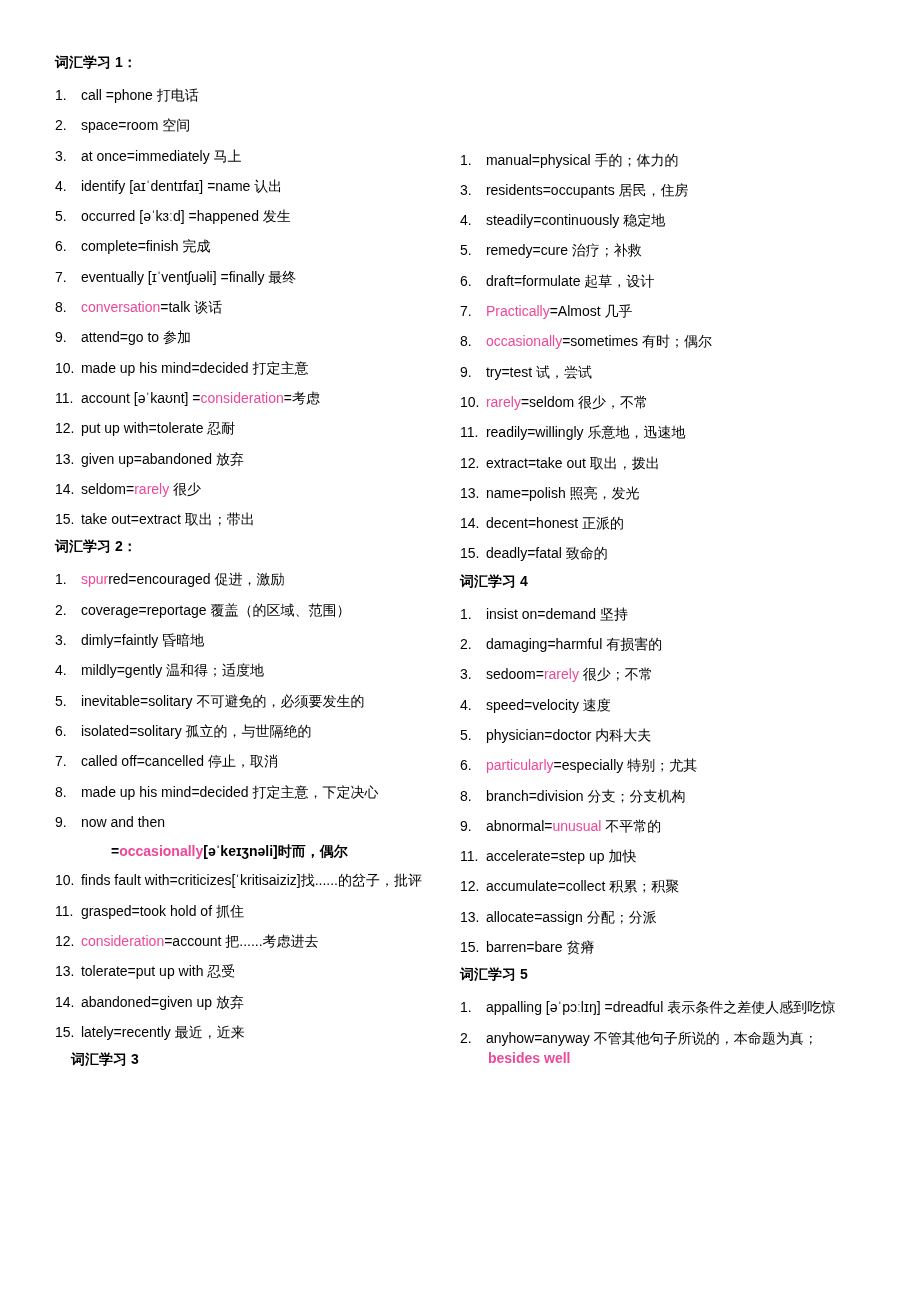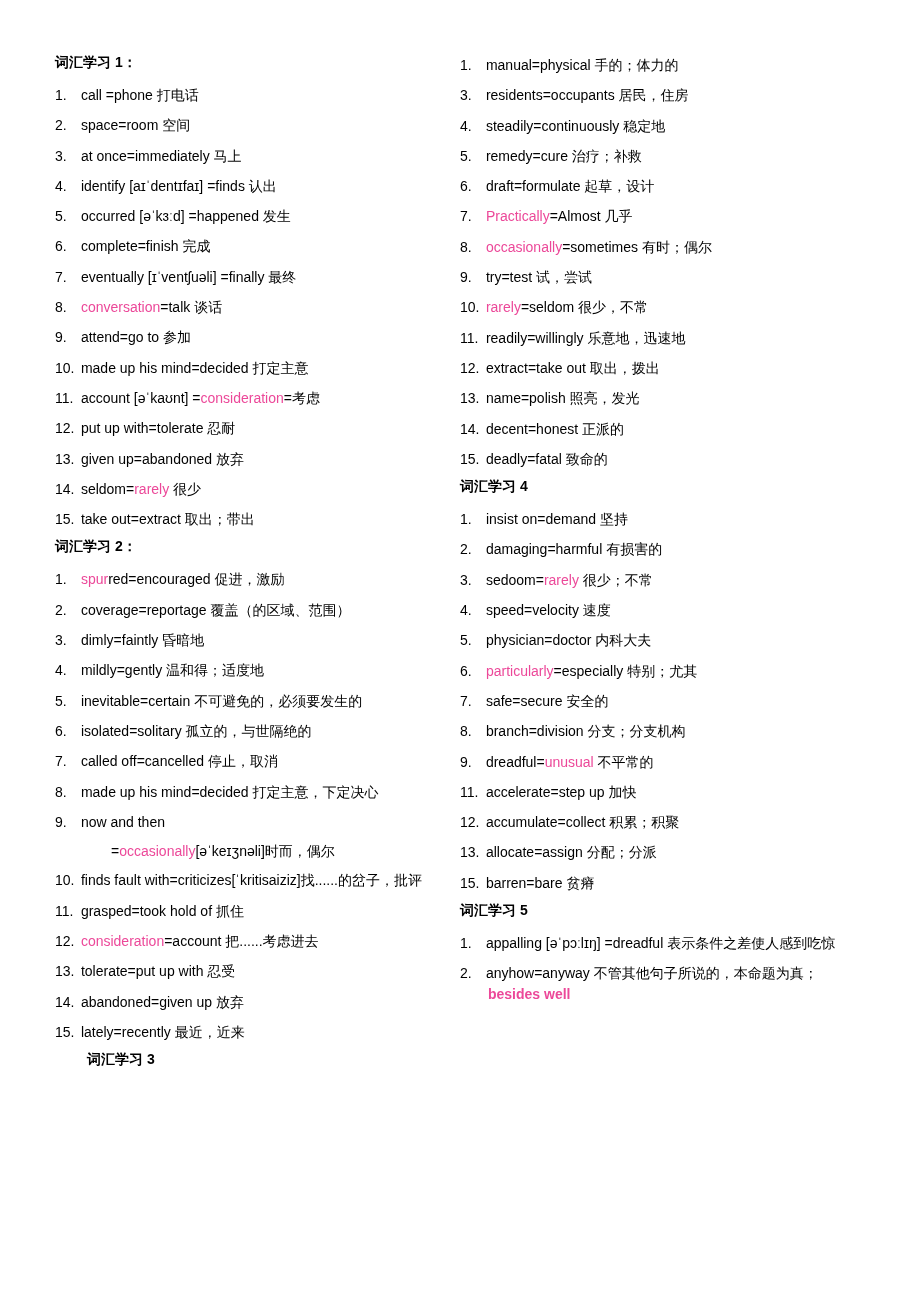--- a/index.html
+++ b/index.html
@@ -7,31 +7,32 @@
     font-size: 14px;
     color: #000;
     margin: 0;
     padding: 50px 55px;
     width: 920px;
     box-sizing: border-box;
     background: #fff;
   }
   .columns {
     display: flex;
+    align-items: flex-end;
   }
   .col {
     flex: 1;
     min-width: 0;
   }
   .section-title {
     font-weight: bold;
     margin: 4px 0 8px 0;
   }
   .section-title.indent {
-    margin-left: 32px;
+    margin-left: 16px;
   }
   ol.vocab {
     list-style: none;
     padding: 0;
     margin: 0 0 4px 0;
   }
   ol.vocab li {
     padding: 5px 0 5px 28px;
     text-indent: -28px;
     line-height: 1.45;
@@ -40,54 +41,55 @@
     display: inline-block;
     min-width: 22px;
     text-indent: 0;
   }
   .link { color: #ec4899; }
   .bold { font-weight: bold; }
   .sub-line {
     padding: 4px 0 4px 56px;
     text-indent: 0;
     line-height: 1.45;
+    font-weight: bold;
   }
 </style>
 </head>
 <body>
 
 <div class="columns">
 
   <div class="col">
     <div class="section-title">词汇学习 1：</div>
     <ol class="vocab">
         <li><span class="num">1.</span> <span>call =phone  打电话</span></li>
         <li><span class="num">2.</span> <span>space=room 空间</span></li>
         <li><span class="num">3.</span> <span>at once=immediately  马上</span></li>
-        <li><span class="num">4.</span> <span>identify [aɪˈdentɪfaɪ] =finds 认出</span></li>
+        <li><span class="num">4.</span> <span>identify [aɪˈdentɪfaɪ] =name 认出</span></li>
         <li><span class="num">5.</span> <span>occurred [əˈkɜːd] =happened 发生</span></li>
         <li><span class="num">6.</span> <span>complete=finish 完成</span></li>
         <li><span class="num">7.</span> <span>eventually [ɪˈventʃuəli] =finally 最终</span></li>
         <li><span class="num">8.</span> <span class="link">conversation</span><span>=talk 谈话</span></li>
         <li><span class="num">9.</span> <span>attend=go to 参加</span></li>
         <li><span class="num">10.</span> <span>made up his mind=decided 打定主意</span></li>
         <li><span class="num">11.</span> <span>account [əˈkaʊnt] =</span><span class="link">consideration</span><span>=考虑</span></li>
         <li><span class="num">12.</span> <span>put up with=tolerate 忍耐</span></li>
         <li><span class="num">13.</span> <span>given up=abandoned 放弃</span></li>
         <li><span class="num">14.</span> <span>seldom=</span><span class="link">rarely</span><span> 很少</span></li>
         <li><span class="num">15.</span> <span>take out=extract 取出；带出</span></li>
       </ol>
 
     <div class="section-title">词汇学习 2：</div>
     <ol class="vocab">
         <li><span class="num">1.</span> <span class="link">spur</span><span>red=encouraged 促进，激励</span></li>
         <li><span class="num">2.</span> <span>coverage=reportage 覆盖（的区域、范围）</span></li>
         <li><span class="num">3.</span> <span>dimly=faintly 昏暗地</span></li>
         <li><span class="num">4.</span> <span>mildly=gently 温和得；适度地</span></li>
-        <li><span class="num">5.</span> <span>inevitable=certain 不可避免的，必须要发生的</span></li>
+        <li><span class="num">5.</span> <span>inevitable=solitary 不可避免的，必须要发生的</span></li>
         <li><span class="num">6.</span> <span>isolated=solitary 孤立的，与世隔绝的</span></li>
         <li><span class="num">7.</span> <span>called off=cancelled 停止，取消</span></li>
         <li><span class="num">8.</span> <span>made up his mind=decided 打定主意，下定决心</span></li>
         <li><span class="num">9.</span> <span>now and then</span></li>
         <div class="sub-line"><span>=</span><span class="link">occasionally</span><span>[əˈkeɪʒnəli]时而，偶尔</span></div>
         <li><span class="num">10.</span> <span>finds fault with=criticizes[ˈkritisaiziz]找......的岔子，批评</span></li>
         <li><span class="num">11.</span> <span>grasped=took hold of 抓住</span></li>
         <li><span class="num">12.</span> <span class="link">consideration</span><span>=account 把......考虑进去</span></li>
         <li><span class="num">13.</span> <span>tolerate=put up with 忍受</span></li>
         <li><span class="num">14.</span> <span>abandoned=given up 放弃</span></li>
@@ -116,23 +118,22 @@
       </ol>
 
     <div class="section-title">词汇学习 4</div>
     <ol class="vocab">
         <li><span class="num">1.</span> <span>insist on=demand 坚持</span></li>
         <li><span class="num">2.</span> <span>damaging=harmful 有损害的</span></li>
         <li><span class="num">3.</span> <span>sedoom=</span><span class="link">rarely</span><span> 很少；不常</span></li>
         <li><span class="num">4.</span> <span>speed=velocity 速度</span></li>
         <li><span class="num">5.</span> <span>physician=doctor 内科大夫</span></li>
         <li><span class="num">6.</span> <span class="link">particularly</span><span>=especially 特别；尤其</span></li>
-        <li><span class="num">7.</span> <span>safe=secure 安全的</span></li>
         <li><span class="num">8.</span> <span>branch=division 分支；分支机构</span></li>
-        <li><span class="num">9.</span> <span>dreadful=</span><span class="link">unusual</span><span> 不平常的</span></li>
+        <li><span class="num">9.</span> <span>abnormal=</span><span class="link">unusual</span><span> 不平常的</span></li>
         <li><span class="num">11.</span> <span>accelerate=step up 加快</span></li>
         <li><span class="num">12.</span> <span>accumulate=collect 积累；积聚</span></li>
         <li><span class="num">13.</span> <span>allocate=assign 分配；分派</span></li>
         <li><span class="num">15.</span> <span>barren=bare 贫瘠</span></li>
       </ol>
 
     <div class="section-title">词汇学习 5</div>
     <ol class="vocab">
         <li><span class="num">1.</span> <span>appalling [əˈpɔːlɪŋ] =dreadful 表示条件之差使人感到吃惊</span></li>
         <li><span class="num">2.</span> <span>anyhow=anyway 不管其他句子所说的，本命题为真；</span><span class="link bold">besides well</span></li>

